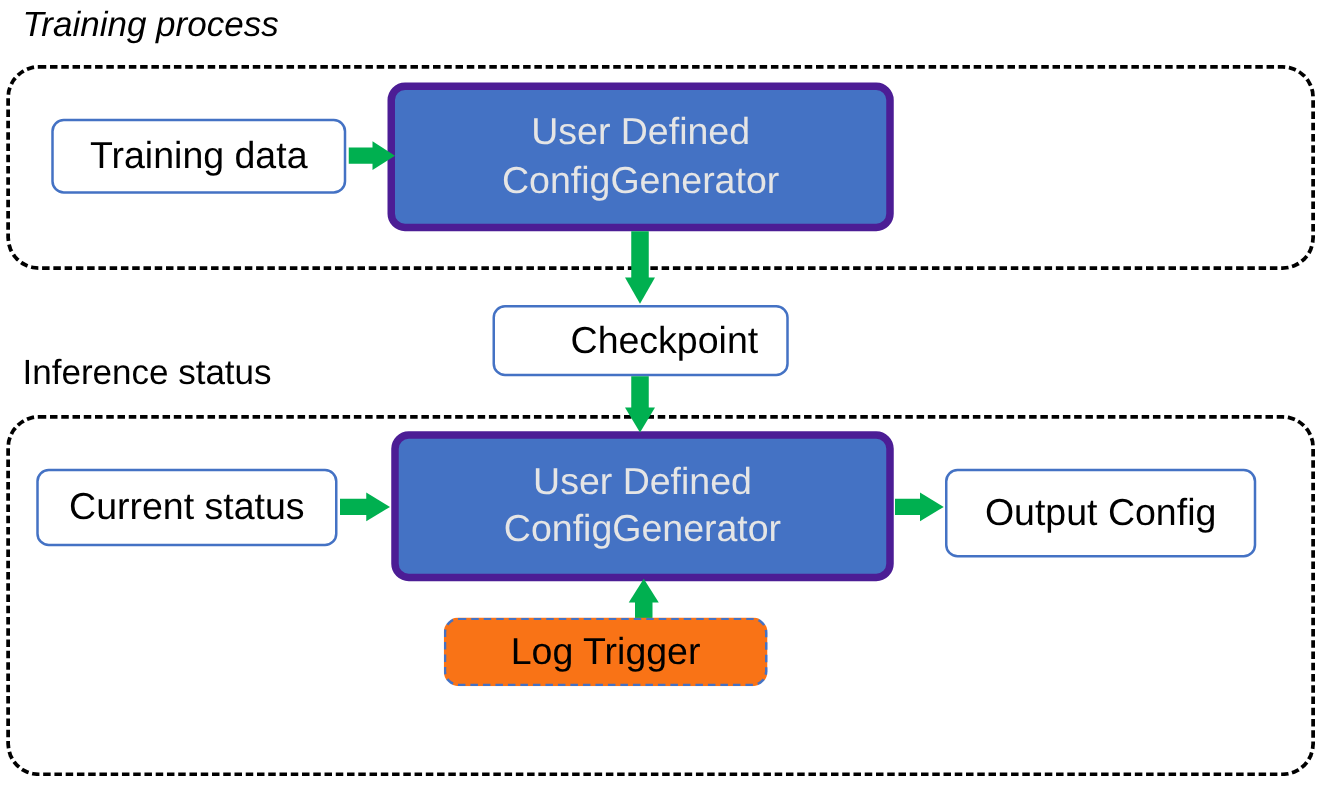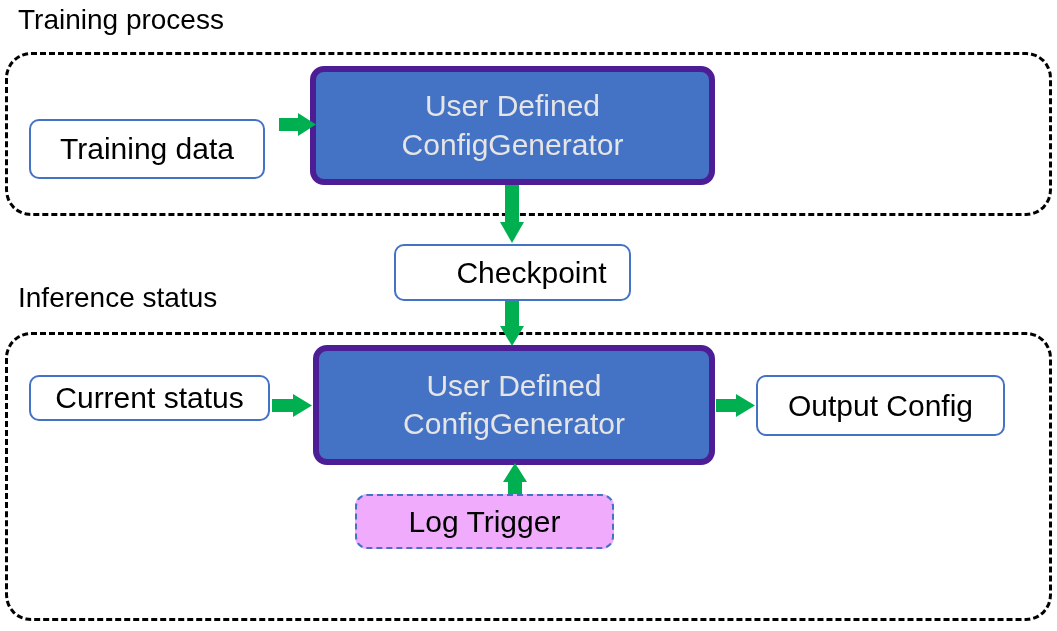--- a/index.html
+++ b/index.html
@@ -20,21 +20,21 @@
 
   
   .section-title {
     position: absolute;
     font-size: 28px;
     line-height: 1;
     color: #000000;
     white-space: nowrap;
     font-family: "Liberation Sans", sans-serif;
   }
-  #title-training { left: 18px; top: 6px; }
+  #title-training { left: 18px; top: 6px; font-style: italic; }
   #title-inference { left: 18px; top: 284px; }
 
   
   .process-container {
     position: absolute;
     border: 3px dashed #000000;
     border-radius: 26px;
     background: transparent;
     box-sizing: border-box;
   }
@@ -49,24 +49,24 @@
     border-radius: 10px;
     background: #ffffff;
     display: flex;
     align-items: center;
     justify-content: center;
     color: #000000;
     font-size: 30px;
     font-family: "Liberation Sans", sans-serif;
     white-space: nowrap;
   }
-  #box-training-data  { left: 29px;  top: 95px;  width: 236px; height: 60px; margin-top: 24px; }
+  #box-training-data  { left: 41px;  top: 95px;  width: 236px; height: 60px; }
   #box-checkpoint     { left: 394px; top: 244px; width: 237px; height: 57px; padding-left: 38px; }
-  #box-current-status { left: 29px;  top: 375px; width: 241px; height: 46px; }
-  #box-output-config  { left: 756px; top: 375px; width: 249px; height: 61px; }
+  #box-current-status { left: 29px;  top: 375px; width: 241px; height: 62px; }
+  #box-output-config  { left: 756px; top: 375px; width: 249px; height: 71px; }
 
   
   .proc-box {
     position: absolute;
     box-sizing: border-box;
     background: #4472C4;
     border: 6px solid #4c1d95;
     border-radius: 14px;
     display: flex;
     flex-direction: column;
@@ -80,21 +80,21 @@
   }
   #box-udcg-training  { left: 310px; top: 66px;  width: 405px; height: 119px; }
   #box-udcg-inference { left: 313px; top: 345px; width: 402px; height: 120px; }
 
   
   .trigger-box {
     position: absolute;
     box-sizing: border-box;
     border: 2px dashed #4472C4;
     border-radius: 12px;
-    background: #f0abfc;
+    background: #f97316;
     display: flex;
     align-items: center;
     justify-content: center;
     color: #000000;
     font-size: 30px;
     font-family: "Liberation Sans", sans-serif;
     white-space: nowrap;
   }
   #box-log-trigger   { left: 355px; top: 494px; width: 259px; height: 55px; z-index: 3; }
   #box-clock-trigger { left: 430px; top: 549px; width: 264px; height: 56px; z-index: 4; }

